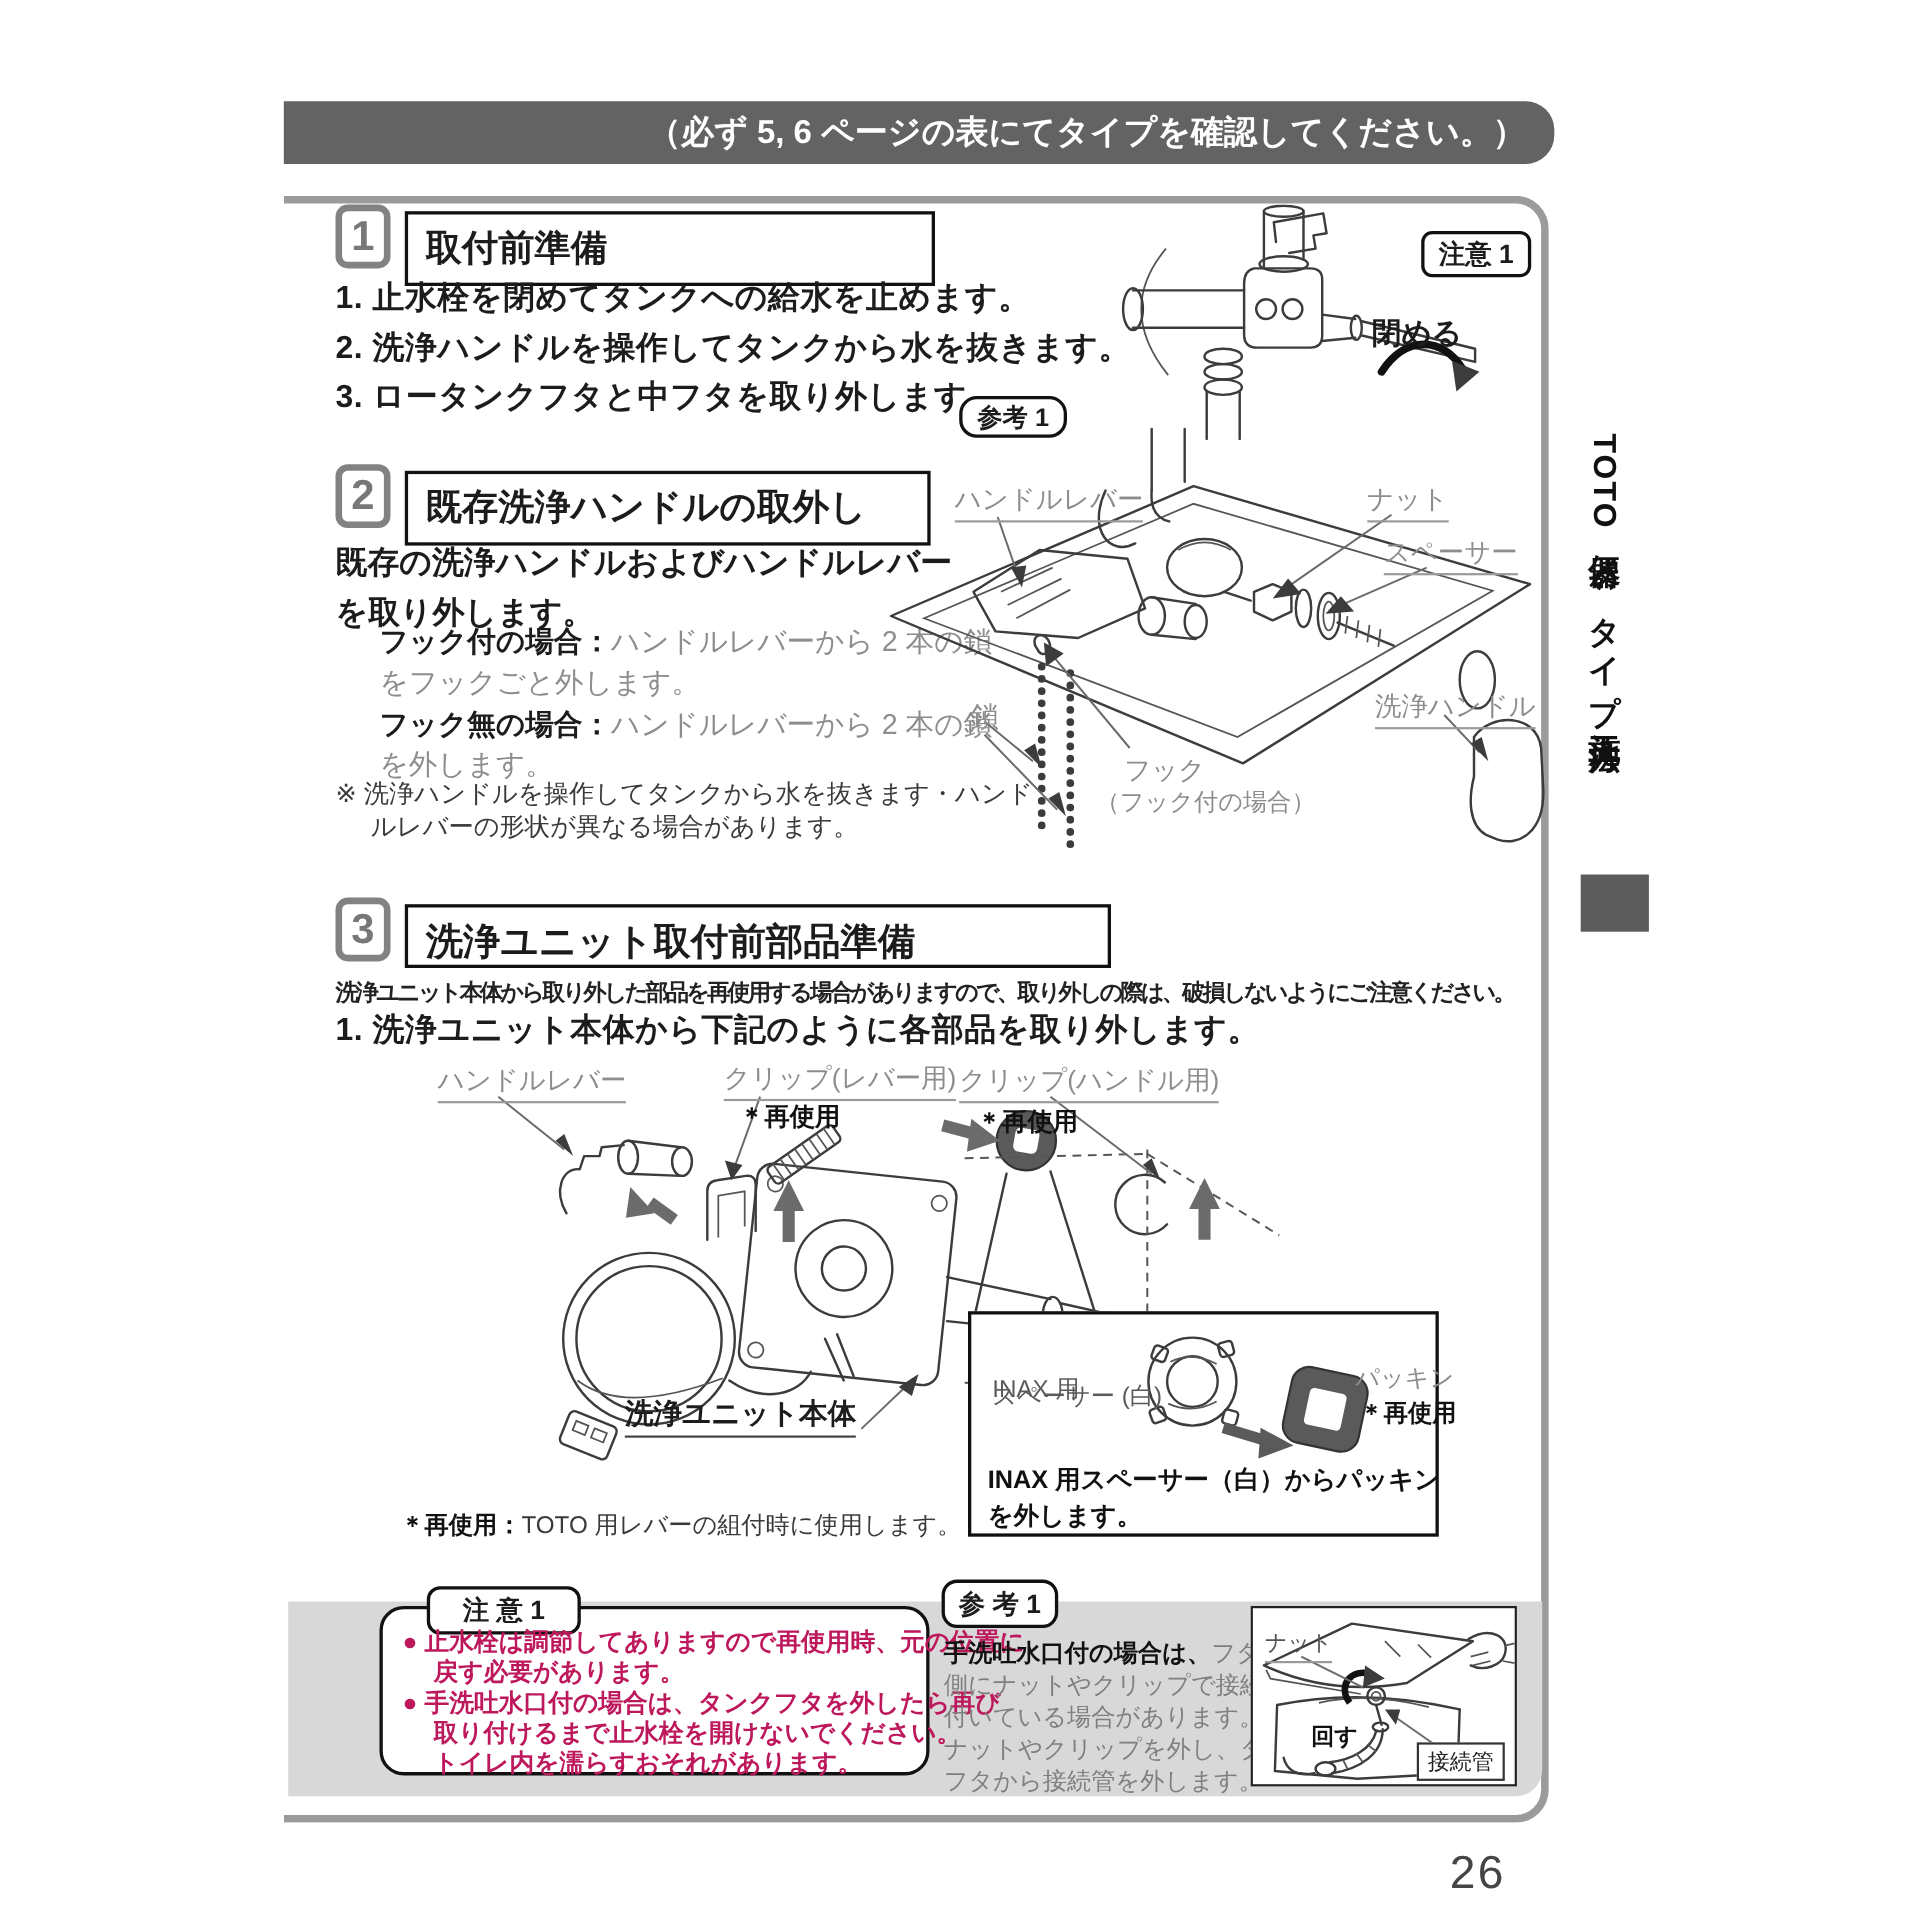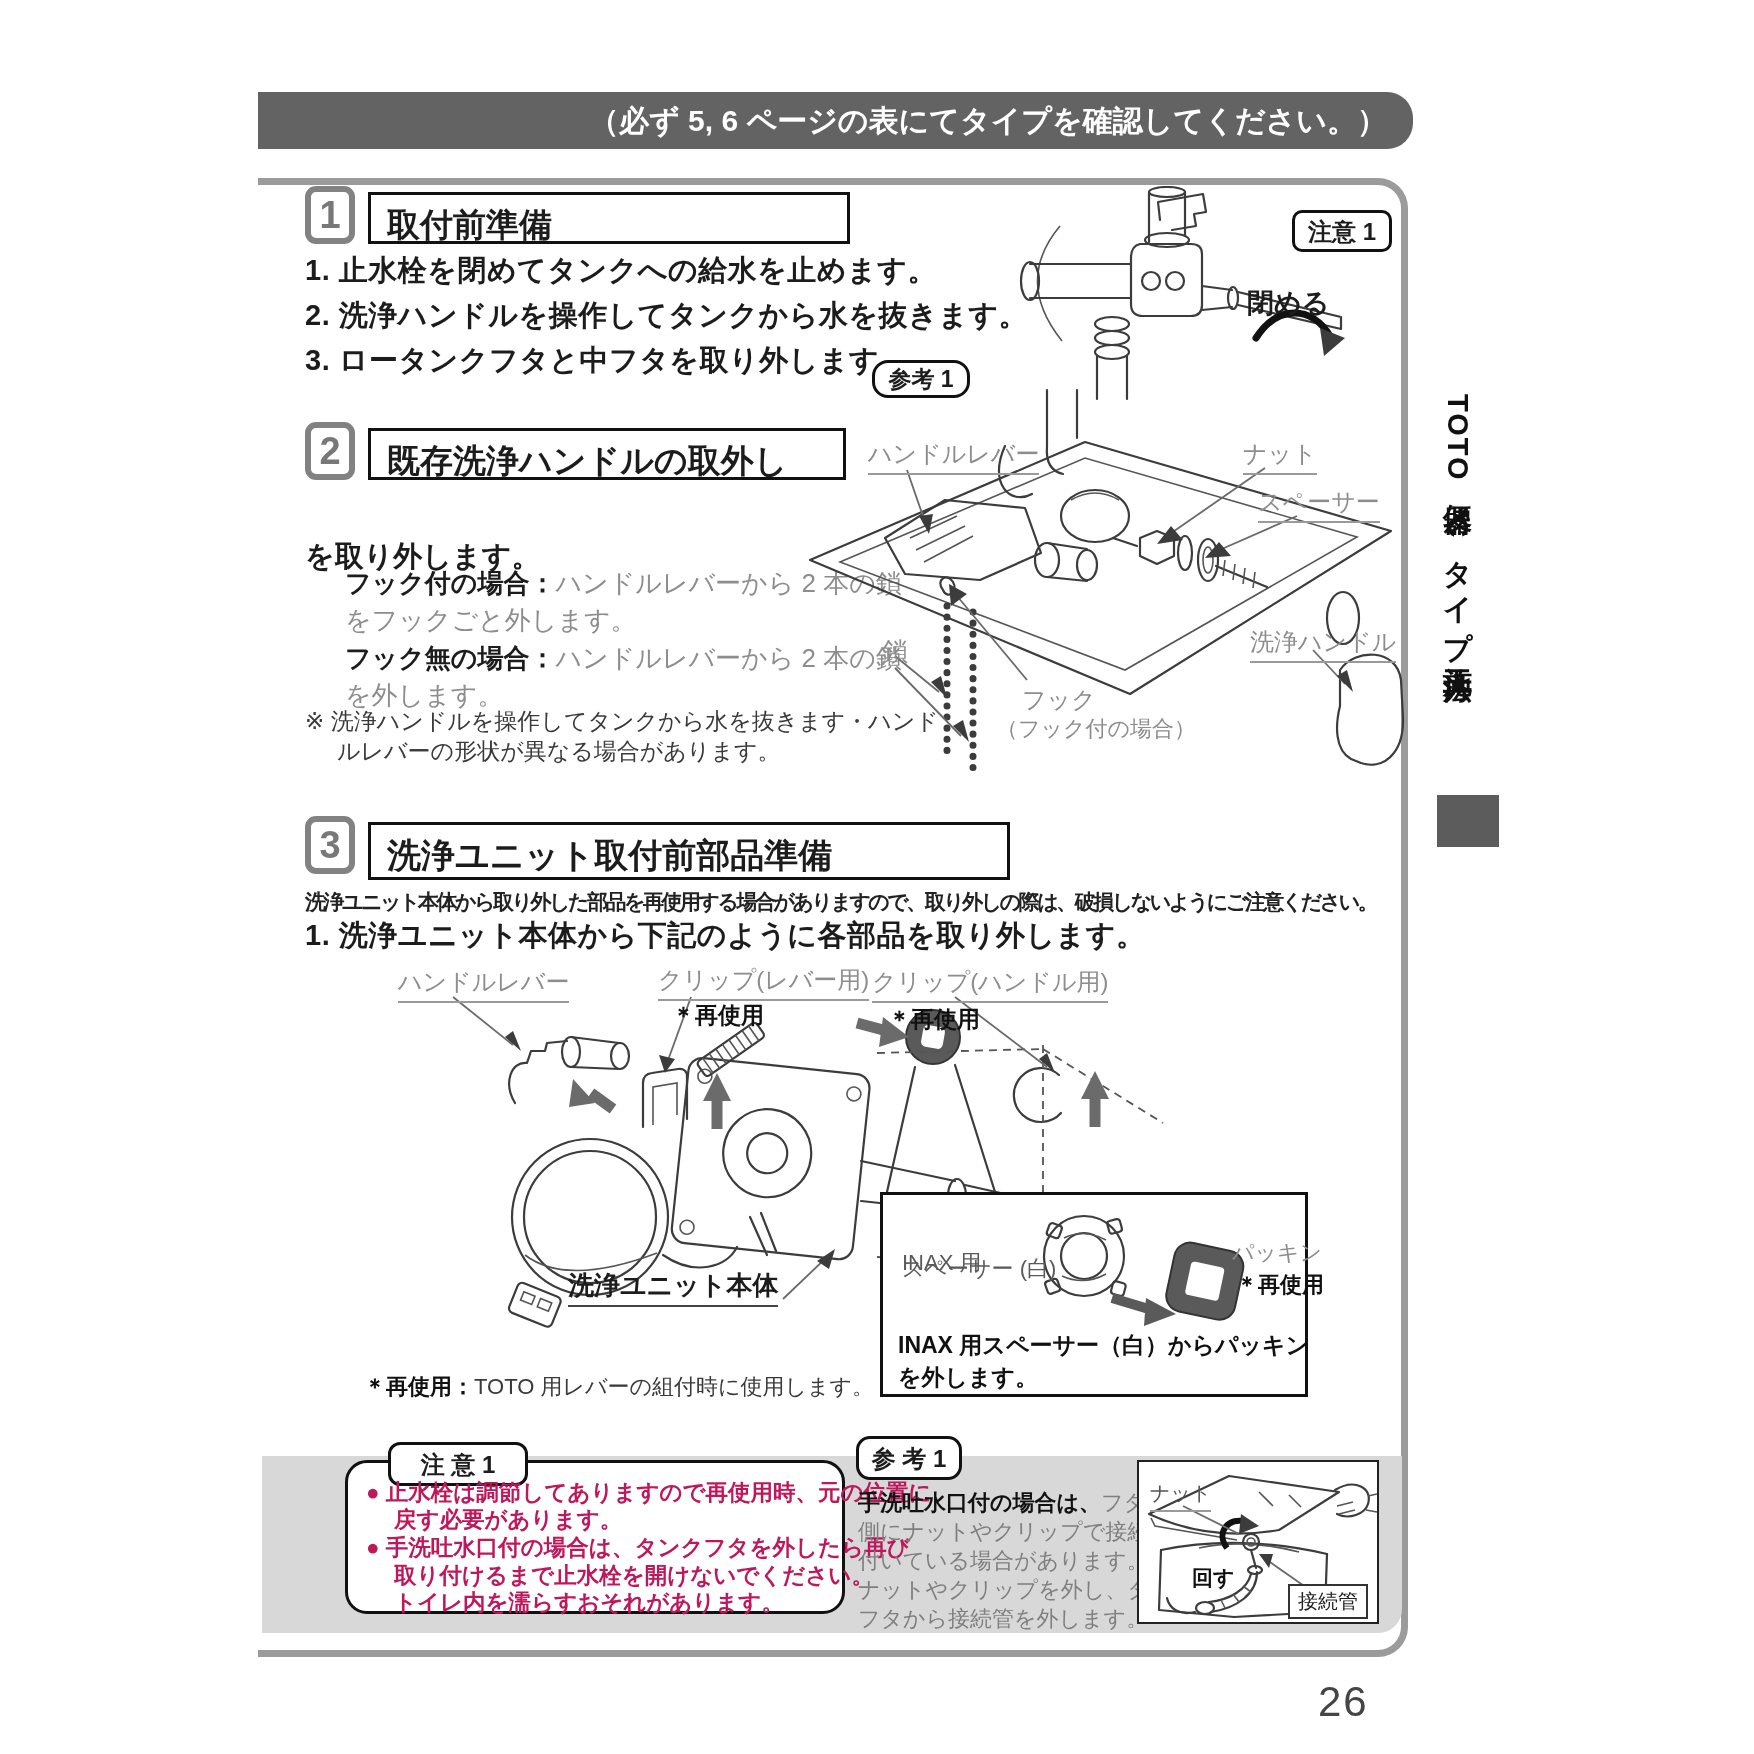--- a/index.html
+++ b/index.html
@@ -11,21 +11,21 @@
               border-radius:0 26px 26px 0;color:#fff;font-size:30px;font-weight:600;
               line-height:57px;text-align:right;padding-right:26px;box-sizing:border-box;}
 
   .frame{left:258px;top:178px;width:1150px;height:1479px;box-sizing:border-box;
          border-top:7px solid #9b9b9b;border-right:7px solid #9b9b9b;border-bottom:7px solid #9b9b9b;
          border-radius:0 30px 30px 0;}
 
   .numbadge{width:50px;height:58px;box-sizing:border-box;border:6px solid #828282;border-radius:11px;
             background:#fff;color:#787878;font-weight:700;font-size:38px;line-height:46px;text-align:center;}
   .titlebox{box-sizing:border-box;border:3px solid #111;background:#fff;font-size:33px;font-weight:700;
-            padding:8px 0 0 16px;height:52px;}
+            padding:8px 0 0 16px;height:68px;}
   .pill{box-sizing:border-box;border:3px solid #111;background:#fff;text-align:center;font-weight:600;}
 
   .step{font-size:29px;font-weight:600;letter-spacing:.5px;}
   .lead{font-size:29px;font-weight:600;}
   .case-head{font-size:26px;font-weight:700;}
   .case-tail{font-size:26px;font-weight:500;color:#8d8d8d;}
   .smallnote{font-size:23px;font-weight:500;color:#3a3a3a;}
   .figlabel{font-size:24px;font-weight:500;color:#8d8d8d;white-space:nowrap;}
   .ul{border-bottom:2px solid #9a9a9a;padding-bottom:3px;}
   .blackul{font-size:26px;font-weight:600;color:#1c1c1c;border-bottom:2px solid #444;padding-bottom:2px;white-space:nowrap;}
@@ -91,20 +91,21 @@
     <path class="ln" d="M 202 100 L 232 104 M 202 124 L 232 121"></path>
     <ellipse class="ln" cx="233" cy="112" rx="5" ry="11"></ellipse>
     <path class="ln" d="M 238 106 L 341 131 M 238 119 L 341 143 M 341 131 L 341 143"></path>
     <path class="thick" d="M 256 152 C 278 118 312 120 330 150"></path>
     <polygon class="arr" points="320,142 345,152 324,170"></polygon>
   </svg>
   <div class="abs" style="left:1247px;top:285px;font-size:27px;font-weight:700;">閉める</div>
 
   <div class="abs numbadge" style="left:305px;top:422px;">2</div>
   <div class="abs titlebox" style="left:368px;top:428px;width:478px;">既存洗浄ハンドルの取外し</div>
+  <div class="abs lead" style="left:305px;top:492px;">既存の洗浄ハンドルおよびハンドルレバー</div>
   <div class="abs lead" style="left:305px;top:537px;">を取り外します。</div>
   <div class="abs" style="left:345px;top:566px;white-space:nowrap;">
     <span class="case-head">フック付の場合：</span><span class="case-tail">ハンドルレバーから 2 本の鎖</span>
   </div>
   <div class="abs case-tail" style="left:345px;top:603px;">をフックごと外します。</div>
   <div class="abs" style="left:345px;top:641px;white-space:nowrap;">
     <span class="case-head">フック無の場合：</span><span class="case-tail">ハンドルレバーから 2 本の鎖</span>
   </div>
   <div class="abs case-tail" style="left:345px;top:678px;">を外します。</div>
   <div class="abs smallnote" style="left:305px;top:706px;">※ 洗浄ハンドルを操作してタンクから水を抜きます・ハンド</div>

